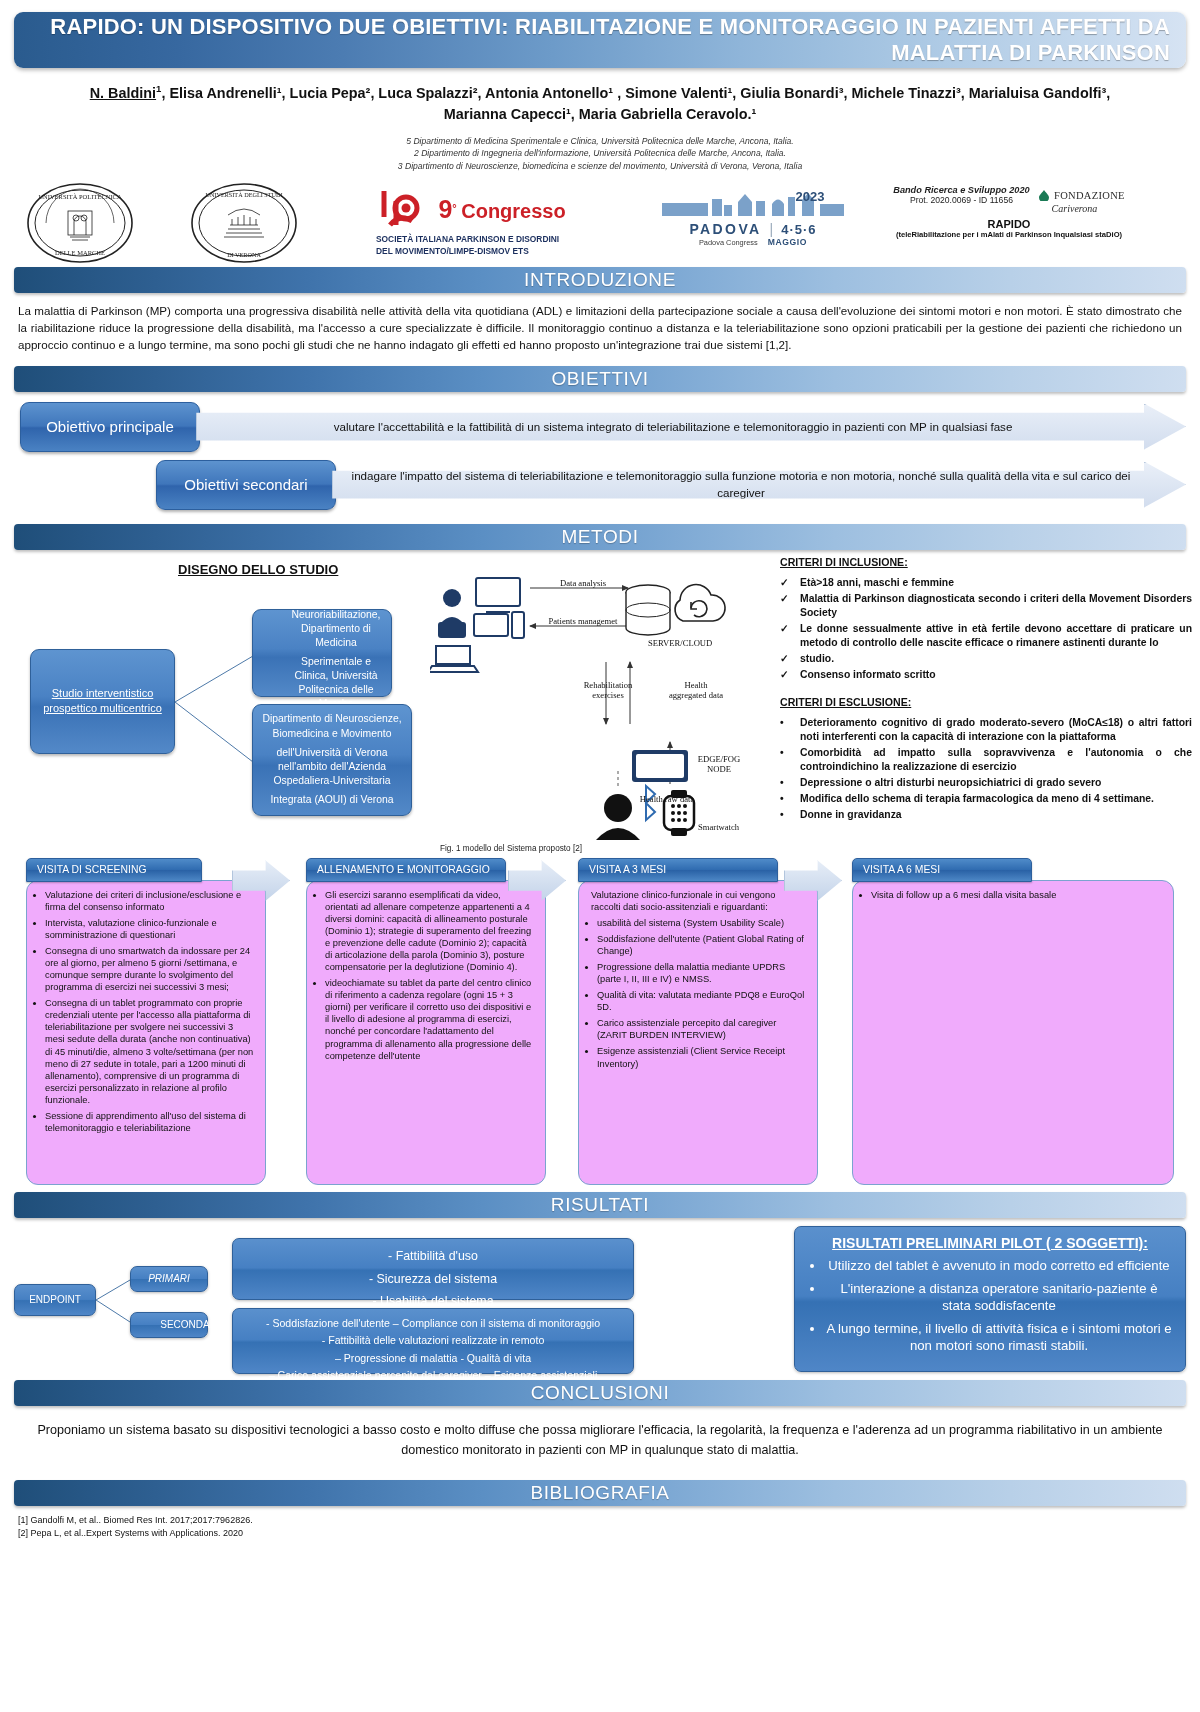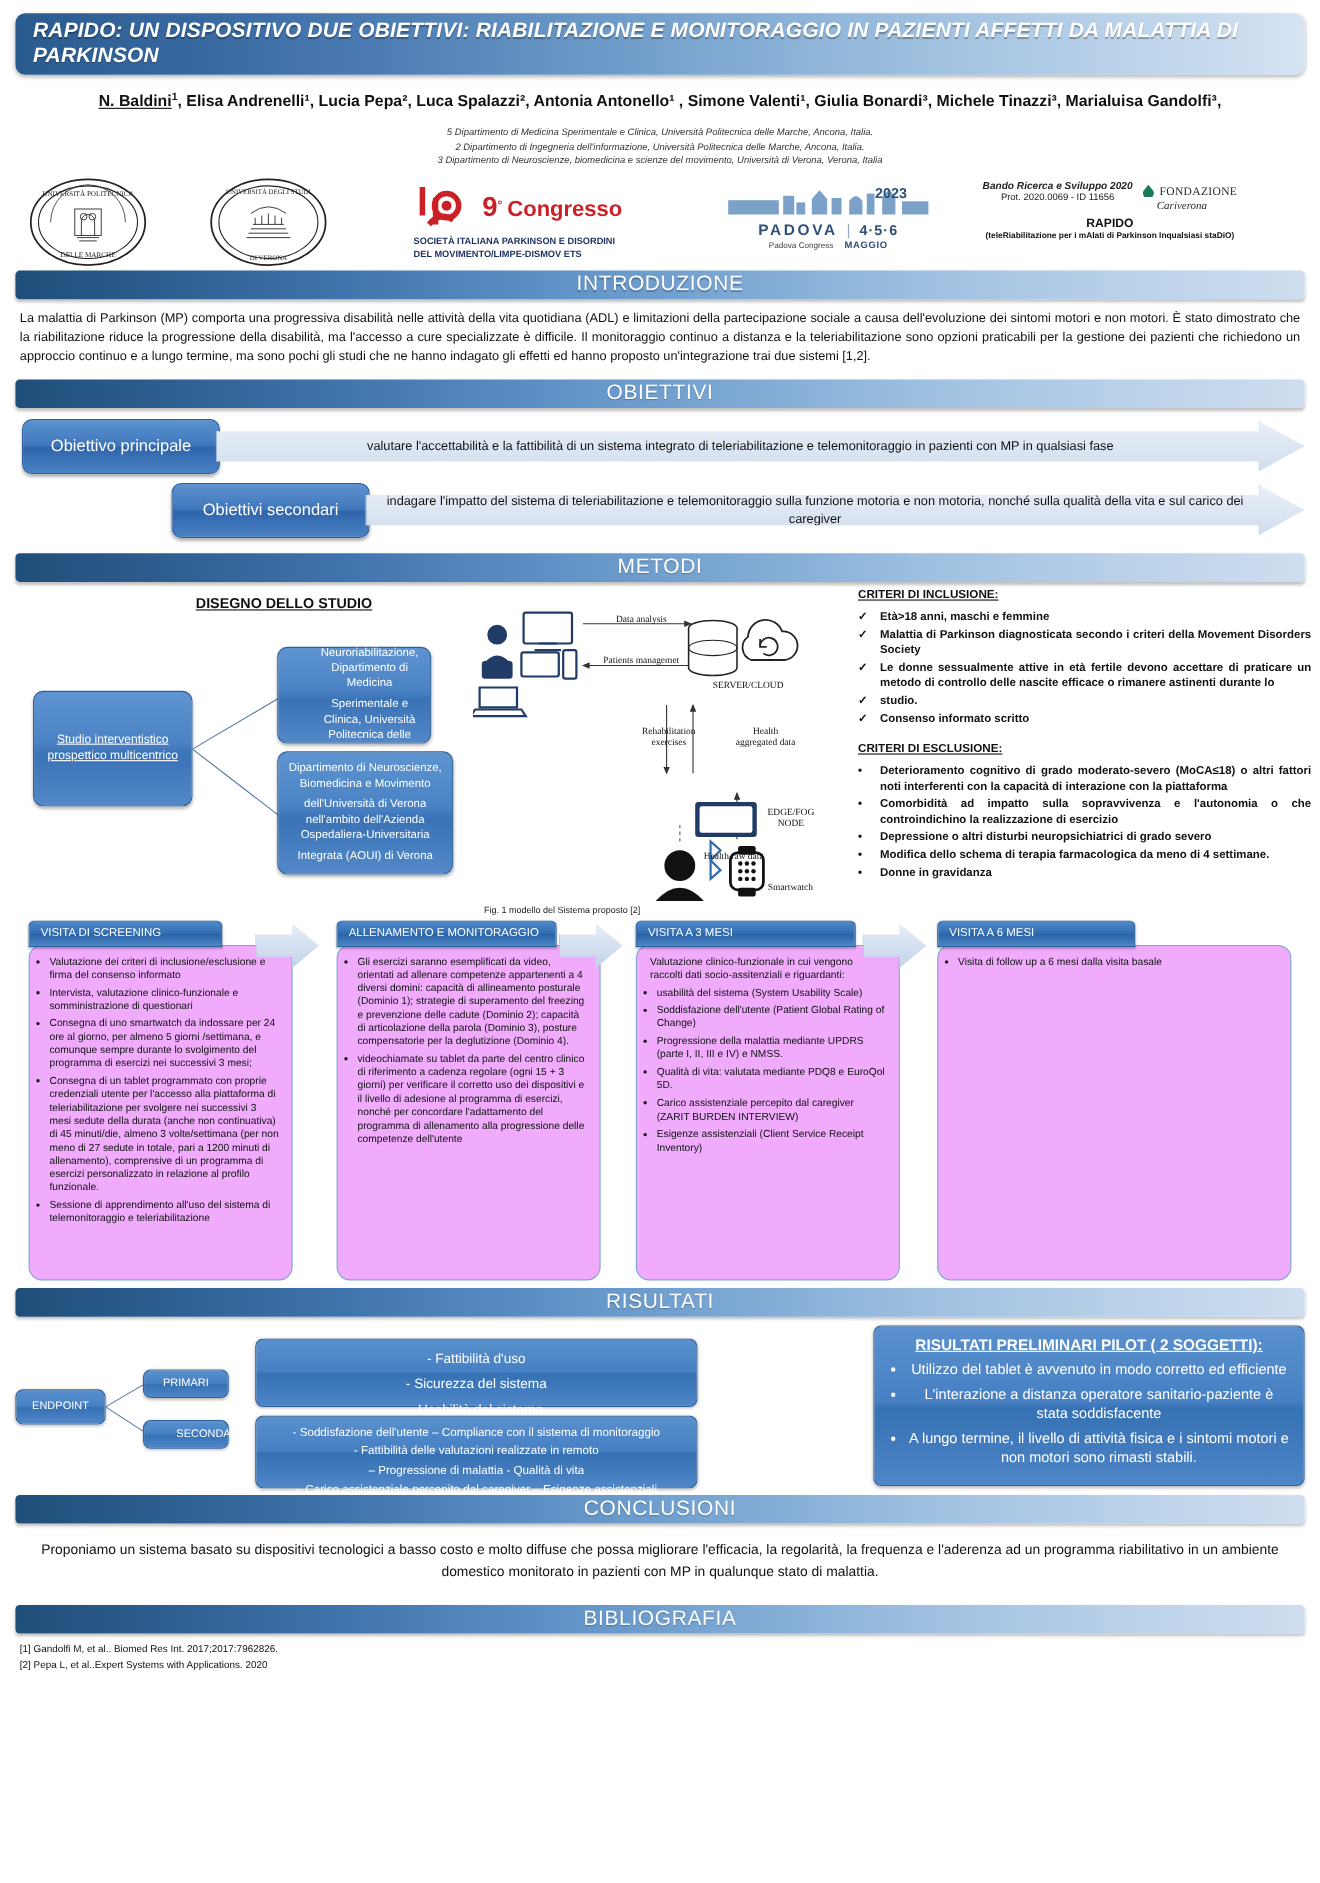--- a/index.html
+++ b/index.html
@@ -29,23 +29,22 @@
   }
 
   
   .title-bar{
     margin:12px 14px 0 14px;height:56px;border-radius:9px;
     background:linear-gradient(to right,#2a5b8e 0%,#3768a0 14%,#4c7cb2 28%,#6d9bc9 46%,#8fb5d9 62%,#a9c7e3 76%,#c2d7ec 90%,#d6e3f3 100%);
     box-shadow:0 2px 4px rgba(0,0,0,.3);
     display:flex;align-items:center;justify-content:center;padding:0 16px;box-sizing:border-box;
   }
   .title-bar h1{
-    margin:0;color:#fff;font-size:19px;font-weight:bold;letter-spacing:.2px;text-align:left;
+    margin:0;color:#fff;font-size:22px;font-weight:bold;letter-spacing:.2px;text-align:right;
     text-shadow:0 1px 1px rgba(0,0,0,.3);
-    font-style:italic;
   }
 
   
   .authors{margin:14px 30px 0 30px;text-align:center;font-size:14.4px;font-weight:bold;line-height:1.45;color:#111;}
   .authors sup{font-size:9.5px;}
   .authors u{text-decoration:underline;}
   .affil{margin:10px 0 0 0;text-align:center;font-size:8.6px;font-style:italic;color:#333;line-height:1.5;}
 
   
   .logorow{position:relative;height:88px;margin:6px 18px 0 18px;}
@@ -174,20 +173,21 @@
 <div class="poster">
 
   <div class="title-bar">
     <h1>RAPIDO: UN DISPOSITIVO DUE OBIETTIVI: RIABILITAZIONE E MONITORAGGIO IN PAZIENTI AFFETTI DA MALATTIA DI PARKINSON</h1>
   </div>
 
   <div class="authors">
     <div>
       <u>N. Baldini</u><sup>1</sup><span>, Elisa Andrenelli¹, Lucia Pepa², Luca Spalazzi², Antonia Antonello¹ , Simone Valenti¹, Giulia Bonardi³, Michele Tinazzi³, Marialuisa Gandolfi³,</span>
     </div>
+    <div>Marianna Capecci¹, Maria Gabriella Ceravolo.¹</div>
   </div>
 
   <div class="affil">
     <div>5 Dipartimento di Medicina Sperimentale e Clinica, Università Politecnica delle Marche, Ancona, Italia.</div>
     <div>2 Dipartimento di Ingegneria dell'informazione, Università Politecnica delle Marche, Ancona, Italia.</div>
     <div>3 Dipartimento di Neuroscienze, biomedicina e scienze del movimento, Università di Verona, Verona, Italia</div>
   </div>
 
   <div class="logorow">
 
@@ -521,21 +521,21 @@
   <div class="band" style="margin-top:4px;">
     <span>RISULTATI</span>
   </div>
 
   <div class="risultati">
     <div class="ep-node" style="left:14px;top:60px;width:82px;height:32px;">ENDPOINT</div>
     <svg style="position:absolute;left:96px;top:40px;width:36px;height:80px;">
       <path d="M0 36 L34 16" stroke="#4d79a8" stroke-width="1" fill="none"></path>
       <path d="M0 36 L34 58" stroke="#4d79a8" stroke-width="1" fill="none"></path>
     </svg>
-    <div class="ep-node" style="left:130px;top:42px;width:78px;height:26px;">PRIMARI</div>
+    <div class="ep-node" style="left:130px;top:42px;width:78px;height:26px;font-style:italic;">PRIMARI</div>
     <div class="ep-node" style="left:130px;top:88px;width:78px;height:26px;padding-left:48px;">SECONDARI</div>
 
     <div class="ep-panel" style="left:232px;top:84px;width:402px;height:66px;font-size:10.6px;line-height:1.65;">
       <div>- Soddisfazione dell'utente – Compliance con il sistema di monitoraggio</div>
       <div>- Fattibilità delle valutazioni realizzate in remoto</div>
       <div>– Progressione di malattia - Qualità di vita</div>
       <div>– Carico assistenziale percepito dal caregiver – Esigenze assistenziali</div>
     </div>
 
     <div class="ep-panel" style="left:232px;top:14px;width:402px;height:62px;">

